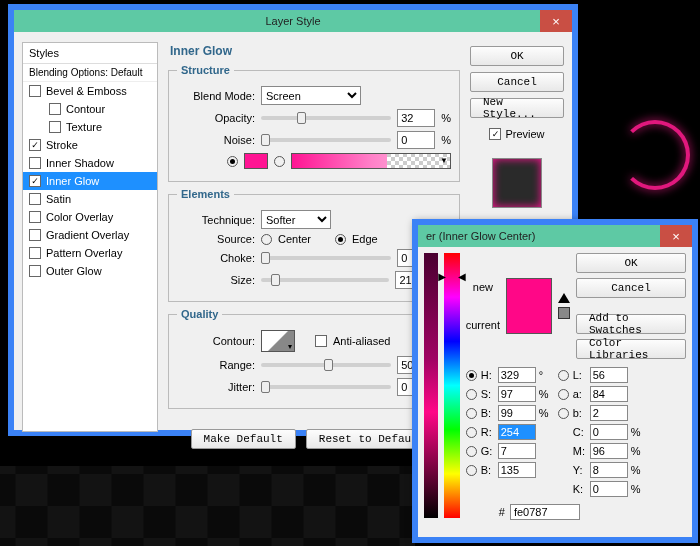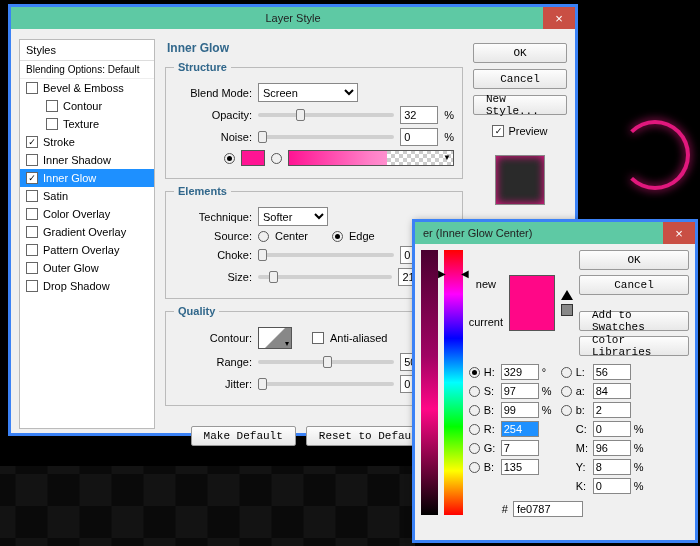--- a/index.html
+++ b/index.html
@@ -1,21 +1,21 @@
 <!DOCTYPE html>
 <html><head>
 <meta charset="utf-8">
 <style>
 * { box-sizing: border-box; margin: 0; padding: 0; font-family: "Segoe UI", Tahoma, sans-serif; font-size: 11px; }
 body { background: #000; width: 700px; height: 546px; position: relative; overflow: hidden; }
 .bg-preview { position:absolute; top:0; right:0; width:100px; height:200px; background:#000; }
 .bg-preview .glow { position:absolute; top:120px; right:10px; width:70px; height:70px; border:4px solid #e0187d; border-radius:50%; border-left-color:transparent; filter: drop-shadow(0 0 5px #e0187d);}
 .bg-checker { position:absolute; bottom:0; left:0; width:415px; height:80px;
   background: repeating-conic-gradient(#181818 0 25%, #0c0c0c 0 50%) 50%/64px 64px; opacity:.8;}
-.window { position:absolute; background:#f0f0f0; border:3px solid #3b82f6; box-shadow: 2px 2px 8px rgba(0,0,0,.4); }
+.window { position:absolute; background:#f0f0f0; border:6px solid #3b82f6; box-shadow: 2px 2px 8px rgba(0,0,0,.4); }
 .titlebar { background:#5ec9a4; height:22px; display:flex; align-items:center; justify-content:center; position:relative; color:#222; }
 .titlebar.left { justify-content:flex-start; padding-left:8px;}
 .close-x { position:absolute; right:0; top:0; width:32px; height:22px; background:#c94f44; color:#fff; display:flex; align-items:center; justify-content:center; font-size:13px;}
 .layer-style { left:8px; top:4px; width:570px; height:432px; }
 .ls-body { display:flex; padding:10px 8px 8px 8px; gap:6px; height:408px; }
 .styles-panel { width:136px; border:1px solid #bbb; background:#fff; }
 .sp-head { padding:4px 6px; border-bottom:1px solid #ddd;}
 .sp-sub { padding:3px 6px; border-bottom:1px solid #eee; font-size:10px;}
 .sp-item { padding:3px 6px; display:flex; align-items:center; gap:5px; cursor:default; }
 .sp-item.sel { background:#1e90ff; color:#fff; }
@@ -125,24 +125,20 @@
           <span>Gradient Overlay</span>
         </div>
       <div class="sp-item">
           <span class="chk"></span>
           <span>Pattern Overlay</span>
         </div>
       <div class="sp-item">
           <span class="chk"></span>
           <span>Outer Glow</span>
         </div>
-      <div class="sp-item">
-          <span class="chk"></span>
-          <span>Drop Shadow</span>
-        </div>
     </div>
 
     <div class="mid">
       <div class="section-title">Inner Glow</div>
       <fieldset>
         <legend>Structure</legend>
         <div class="row">
           <span class="lbl">Blend Mode:</span>
           <select style="width:100px"><option>Screen</option></select>
         </div>

